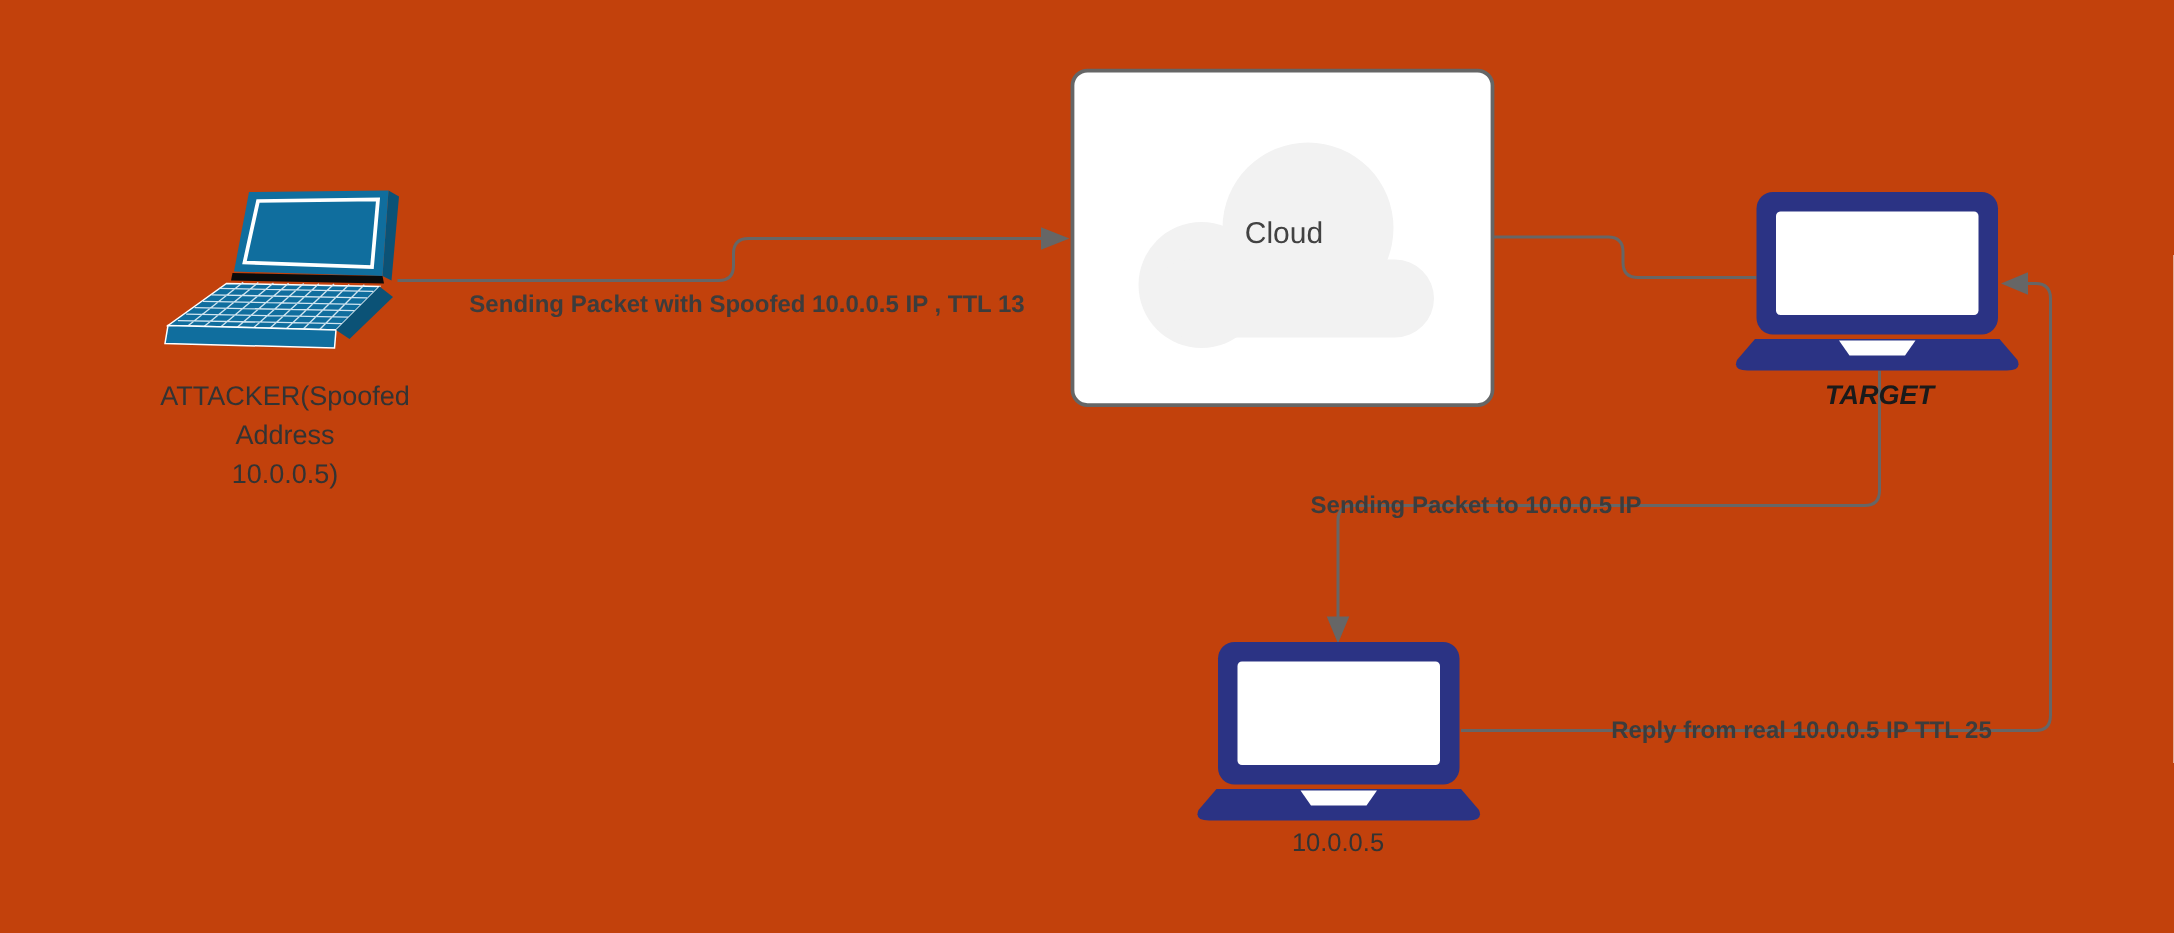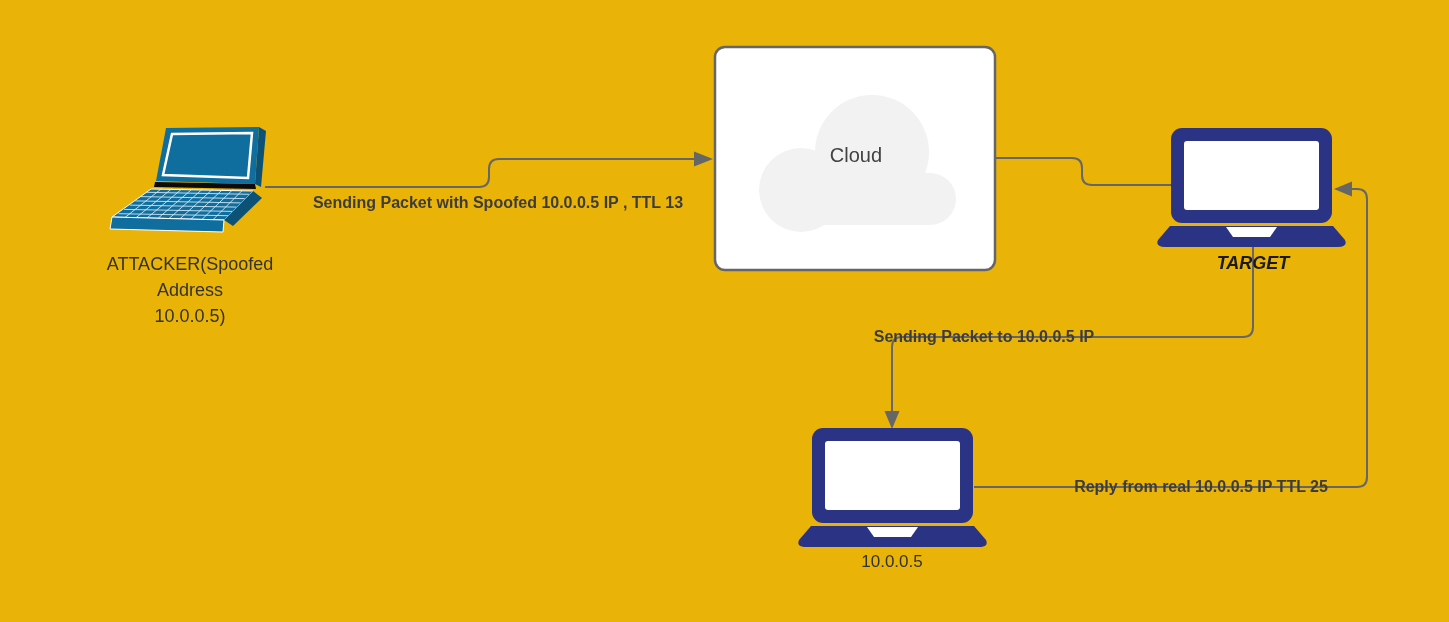--- a/index.html
+++ b/index.html
@@ -1,20 +1,20 @@
 <!DOCTYPE html>
 <html><head>
 <meta charset="utf-8">
 <style>
   html,body{margin:0;padding:0;background:#ffffff;}
   .canvas{
     position:relative;
     width:1449px;
     height:622px;
-    background:#eab308;
+    background:#c2410c;
     overflow:hidden;
     font-family:"Liberation Sans", sans-serif;
   }
   svg text{
     font-family:"Liberation Sans", sans-serif;
   }
   .edge-label{
     font-size:16px;
     font-weight:700;
     text-anchor:middle;

